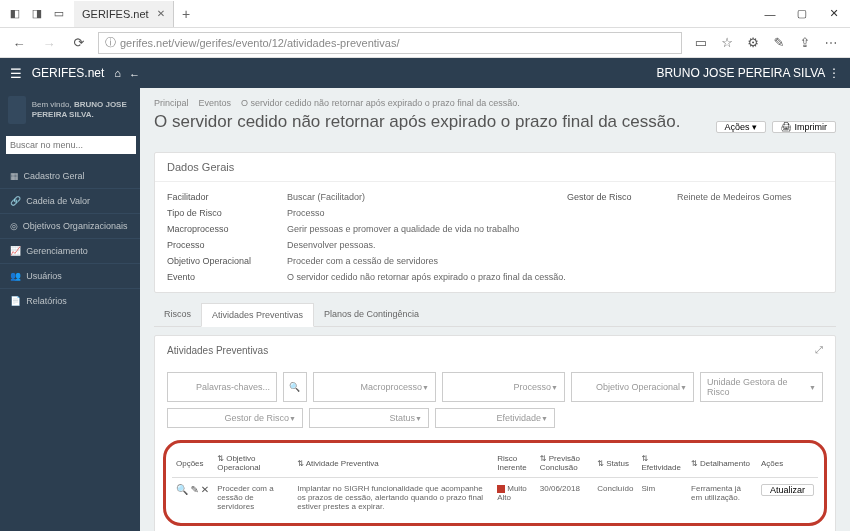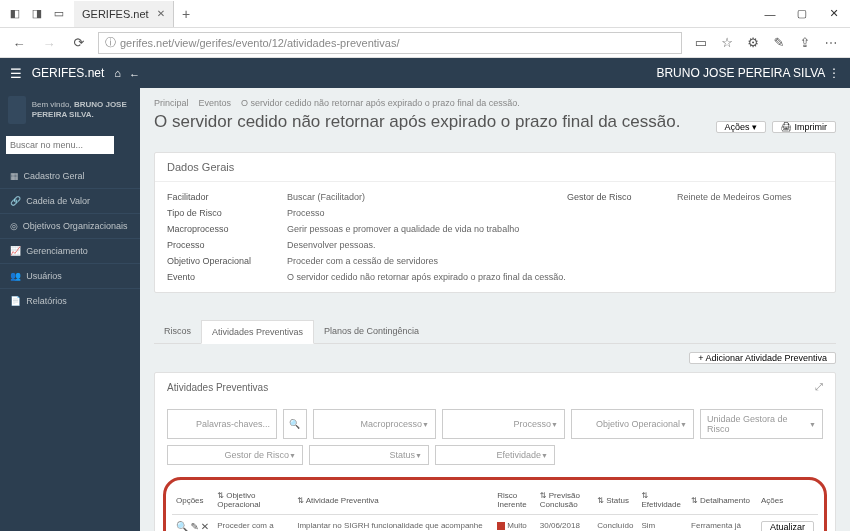--- a/index.html
+++ b/index.html
@@ -21,31 +21,31 @@
 .hamburger{margin-right:10px;font-size:13px}
 .brand{font-size:12px;margin-right:10px}
 .home-icon{margin-right:8px;font-size:11px}
 .back-arrow{font-size:11px}
 .user-top{margin-left:auto;font-size:12px}
 .main{display:flex;height:443px}
 .sidebar{width:140px;background:#2c3e50;color:#bdc3c7;display:flex;flex-direction:column}
 .user-block{display:flex;padding:8px;align-items:center;gap:6px}
 .avatar{width:28px;height:28px;background:#34495e;border-radius:2px}
 .welcome{font-size:8px;line-height:1.2}
-.search-menu{margin:4px 6px;padding:4px;font-size:9px;border:none;background:#fff;color:#333;width:108px}
+.search-menu{margin:4px 6px;padding:4px;font-size:9px;border:none;background:#fff;color:#333;width:130px}
 .menu{margin-top:6px}
 .menu-item{padding:7px 10px;font-size:9px;display:flex;align-items:center;gap:5px;border-top:1px solid #34495e;cursor:pointer}
 .menu-item:first-child{border-top:none}
 .content{flex:1;background:#ecf0f1;padding:10px 14px;overflow:auto;position:relative}
 .breadcrumb{font-size:9px;color:#888;margin-bottom:4px}
 .page-title{font-size:17px;color:#555;font-weight:normal;margin-bottom:10px}
 .title-row{display:flex;align-items:center;margin-bottom:10px}
 .title-actions{margin-left:auto;display:flex;gap:6px}
 .btn{background:#fff;border:1px solid #ccc;padding:0 8px;font-size:9px;cursor:pointer;border-radius:2px}
-.panel{background:#fff;border:1px solid #e0e0e0;border-radius:2px;margin-bottom:27px}
+.panel{background:#fff;border:1px solid #e0e0e0;border-radius:2px;margin-bottom:10px}
 .panel-header{padding:8px 12px;font-size:11px;color:#666;border-bottom:1px solid #eee}
 .panel-body{padding:10px 12px}
 .dl{display:grid;grid-template-columns:120px 280px 110px 150px;row-gap:6px;font-size:9px}
 .dl dt{font-weight:normal;color:#555}
 .dl dd{color:#666}
 .tabs{display:flex;border-bottom:1px solid #ddd;margin-bottom:8px}
 .tab-item{padding:6px 10px;font-size:9px;color:#666;cursor:pointer}
 .tab-item.active{border:1px solid #ddd;border-bottom:1px solid #fff;margin-bottom:-1px;background:#fff}
 .right-btn{display:flex;justify-content:flex-end;margin-bottom:8px}
 .panel-header2{padding:8px 12px;font-size:10px;color:#666;display:flex;justify-content:space-between;align-items:center}
@@ -185,23 +185,20 @@
         </dl>
       </div>
     </div>
 
     <div class="tabs">
       <div class="tab-item">Riscos</div>
       <div class="tab-item active">Atividades Preventivas</div>
       <div class="tab-item">Planos de Contingência</div>
     </div>
 
-    <div class="right-btn">
-      <button class="btn">+ Adicionar Atividade Preventiva</button>
-    </div>
 
     <div class="panel">
       <div class="panel-header2">
         <span>Atividades Preventivas</span>
         <span class="expand">⤢</span>
       </div>
       <div class="filters">
         <div class="filter-row">
           <div class="fcontrol fsearch">
               <span>Palavras-chaves...</span>

